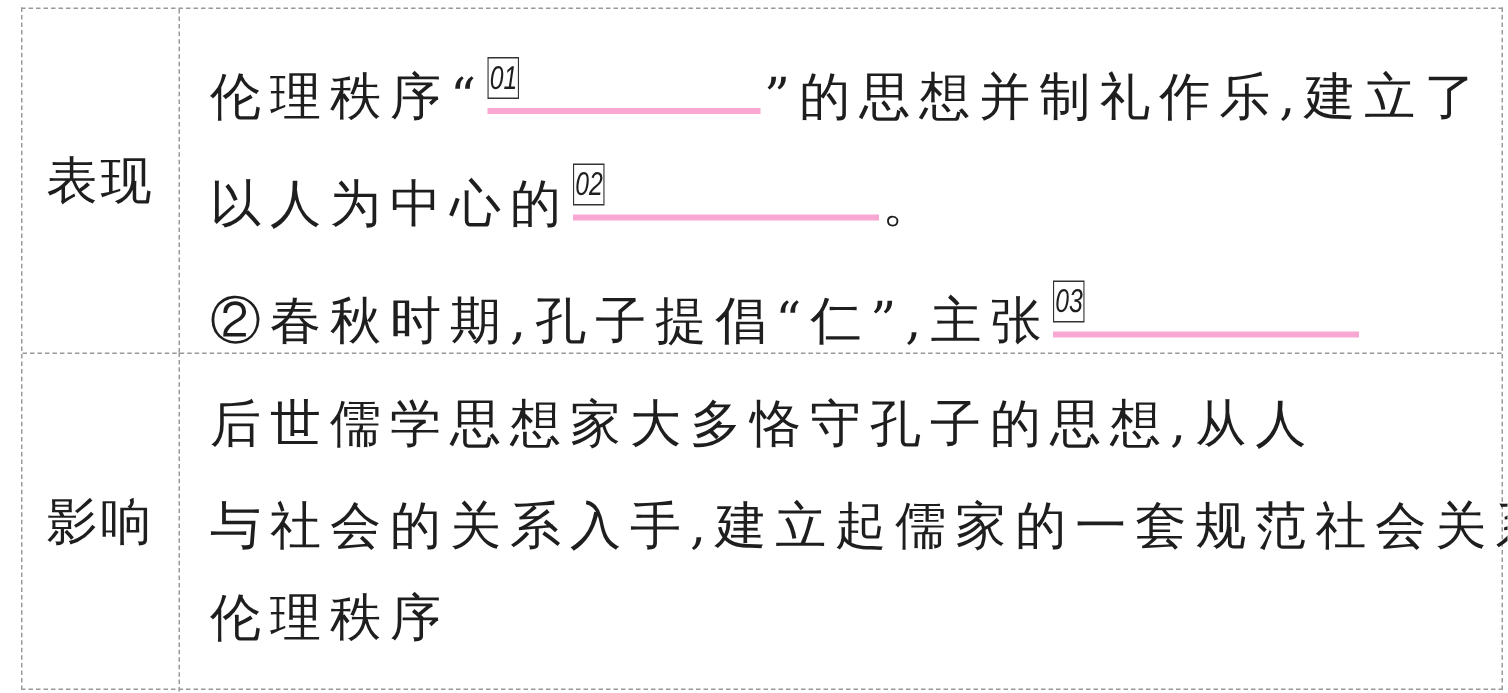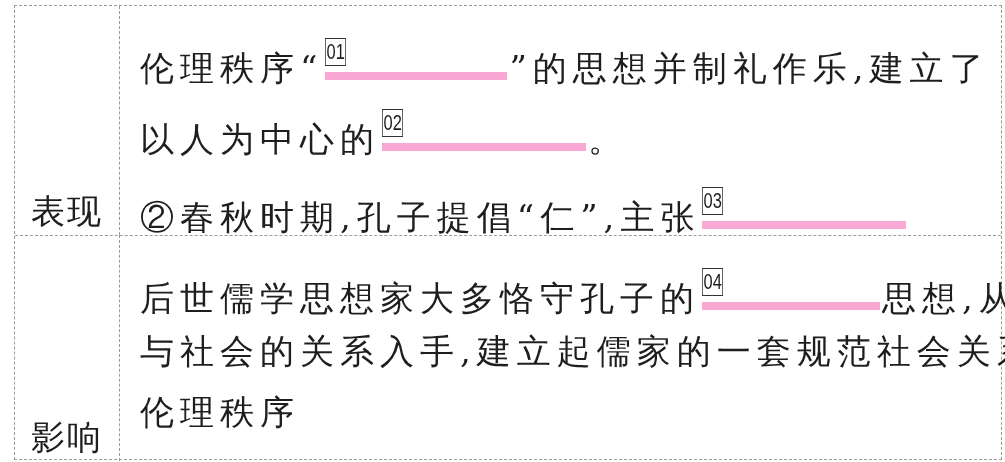--- a/index.html
+++ b/index.html
@@ -32,21 +32,21 @@
     .row.r1 { top: 0; height: 229px; border-bottom: 1px dashed #9a9a9a; }
     .row.r2 { top: 229px; height: 226px; }
     .label-cell {
       position: absolute;
       left: 0;
       top: 0;
       width: 104px;
       height: 100%;
       border-right: 1px dashed #9a9a9a;
       display: flex;
-      align-items: flex-end;
+      align-items: center;
       justify-content: center;
       font-size: 34px;
       letter-spacing: 2px;
     }
     .content-cell {
       position: absolute;
       left: 105px;
       top: 0;
       right: 0;
       height: 100%;
@@ -55,24 +55,25 @@
       position: absolute;
       left: 20px;
       font-size: 34px;
       letter-spacing: 6px;
       white-space: nowrap;
       line-height: 1;
     }
     .blank {
       display: inline-block;
       position: relative;
-      border-bottom: 8px solid #f9a8d4;
+      border-bottom: 4px solid #f9a8d4;
       vertical-align: baseline;
       height: 36px;
       margin: 0 2px;
+      font-style: italic;
     }
     .num-box {
       position: absolute;
       left: 0;
       top: 2px;
       font-family: "Liberation Sans Narrow", "Liberation Sans", sans-serif;
       font-size: 22px;
       letter-spacing: 0;
       border: 1.5px solid #333;
       padding: 0 1px;
@@ -102,21 +103,21 @@
       </div>
     </div>
   </div>
 
   <div class="row r2">
     <div class="label-cell">
       <span>影响</span>
     </div>
     <div class="content-cell">
       <div class="line" style="top:31px;">
-        <span>后世儒学思想家大多恪守孔子的</span><span class="blank" style="width:178px;"><span class="num-box">04</span></span><span>思想,从人</span>
+        <span>后世儒学思想家大多恪守孔子的</span><span>思想,从人</span>
       </div>
       <div class="line" style="top:99px;">
         <span>与社会的关系入手,建立起儒家的一套规范社会关系的</span>
       </div>
       <div class="line" style="top:160px;">
         <span>伦理秩序</span>
       </div>
     </div>
   </div>
 

